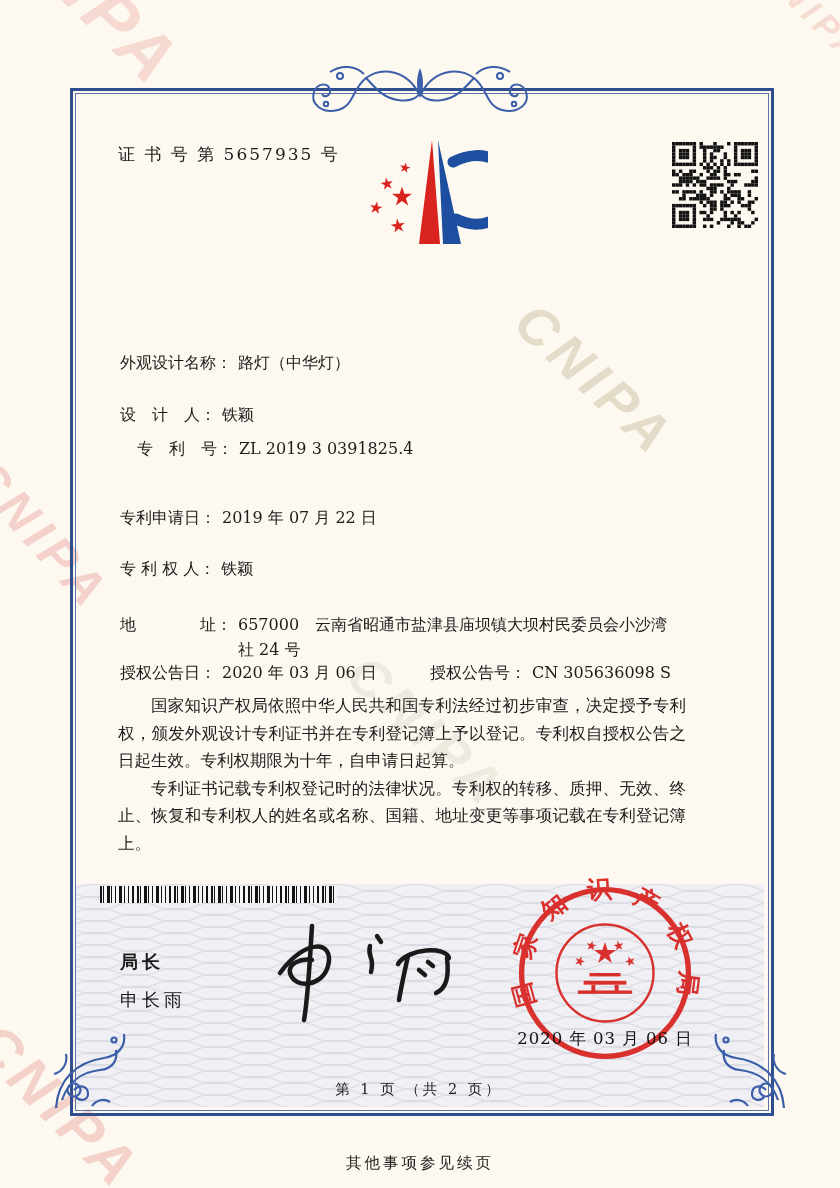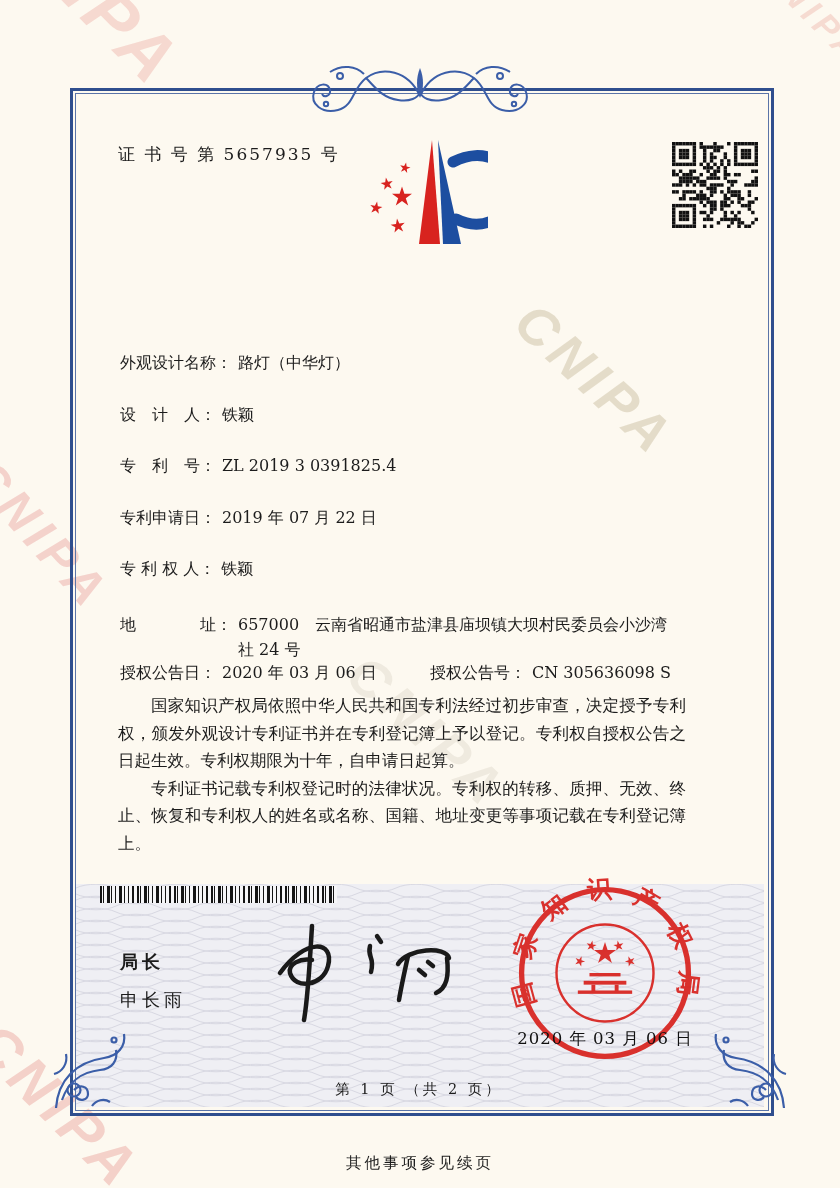--- a/index.html
+++ b/index.html
@@ -436,21 +436,21 @@
       <rect x="22" y="24" width="1" height="1" fill="#111"></rect>
     </svg>
 
 
   <div class="fieldrow" style="top:402px;">
     <span class="flabel">设　计　人：</span><span class="fvalue">铁颖</span>
   </div>
   <div class="fieldrow" style="top:350px;">
     <span class="flabel">外观设计名称：</span><span class="fvalue">路灯（中华灯）</span>
   </div>
-  <div class="fieldrow" style="top:453px;">
+  <div class="fieldrow" style="top:436px;margin-left:17px;">
     <span class="flabel">专　利　号：</span><span class="fvalue">ZL 2019 3 0391825.4</span>
   </div>
   <div class="fieldrow" style="top:505px;">
     <span class="flabel">专利申请日：</span><span class="fvalue">2019 年 07 月 22 日</span>
   </div>
   <div class="fieldrow" style="top:556px;">
     <span class="flabel">专 利 权 人：</span><span class="fvalue">铁颖</span>
   </div>
   <div class="fieldrow" style="top:612px;">
     <span class="flabel">地　　　　址：</span><span class="fvalue">657000　云南省昭通市盐津县庙坝镇大坝村民委员会小沙湾社 24 号</span>

